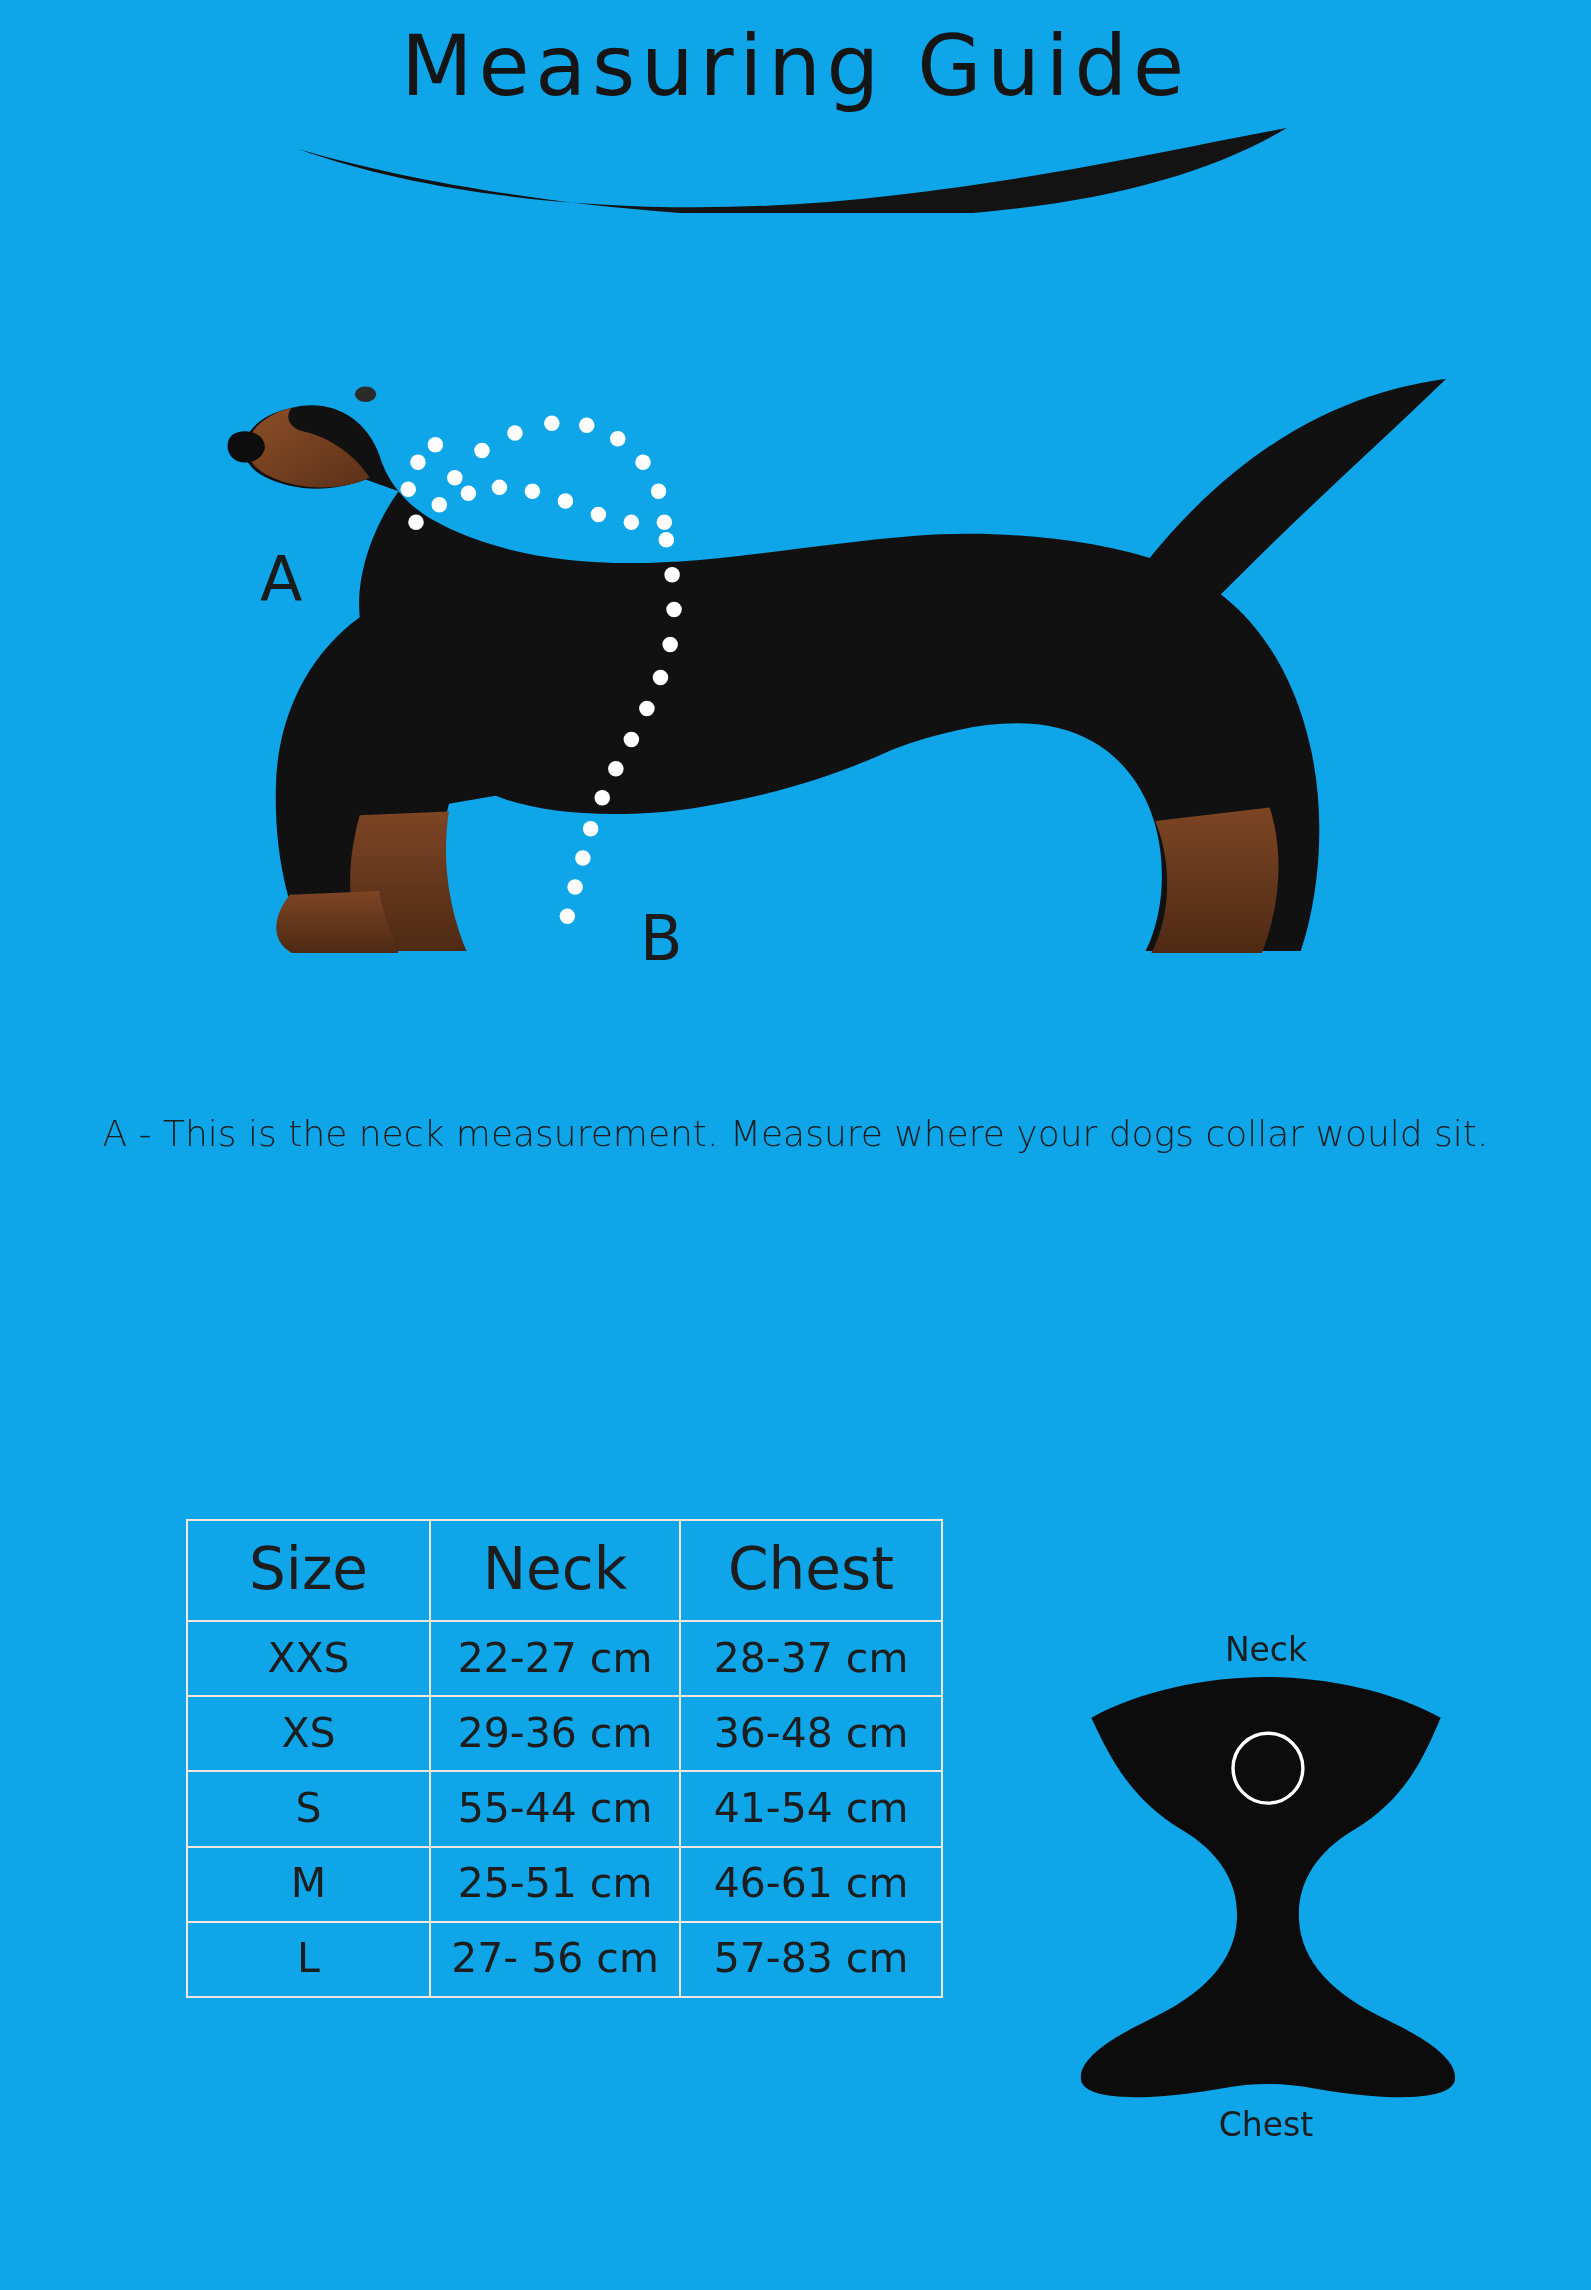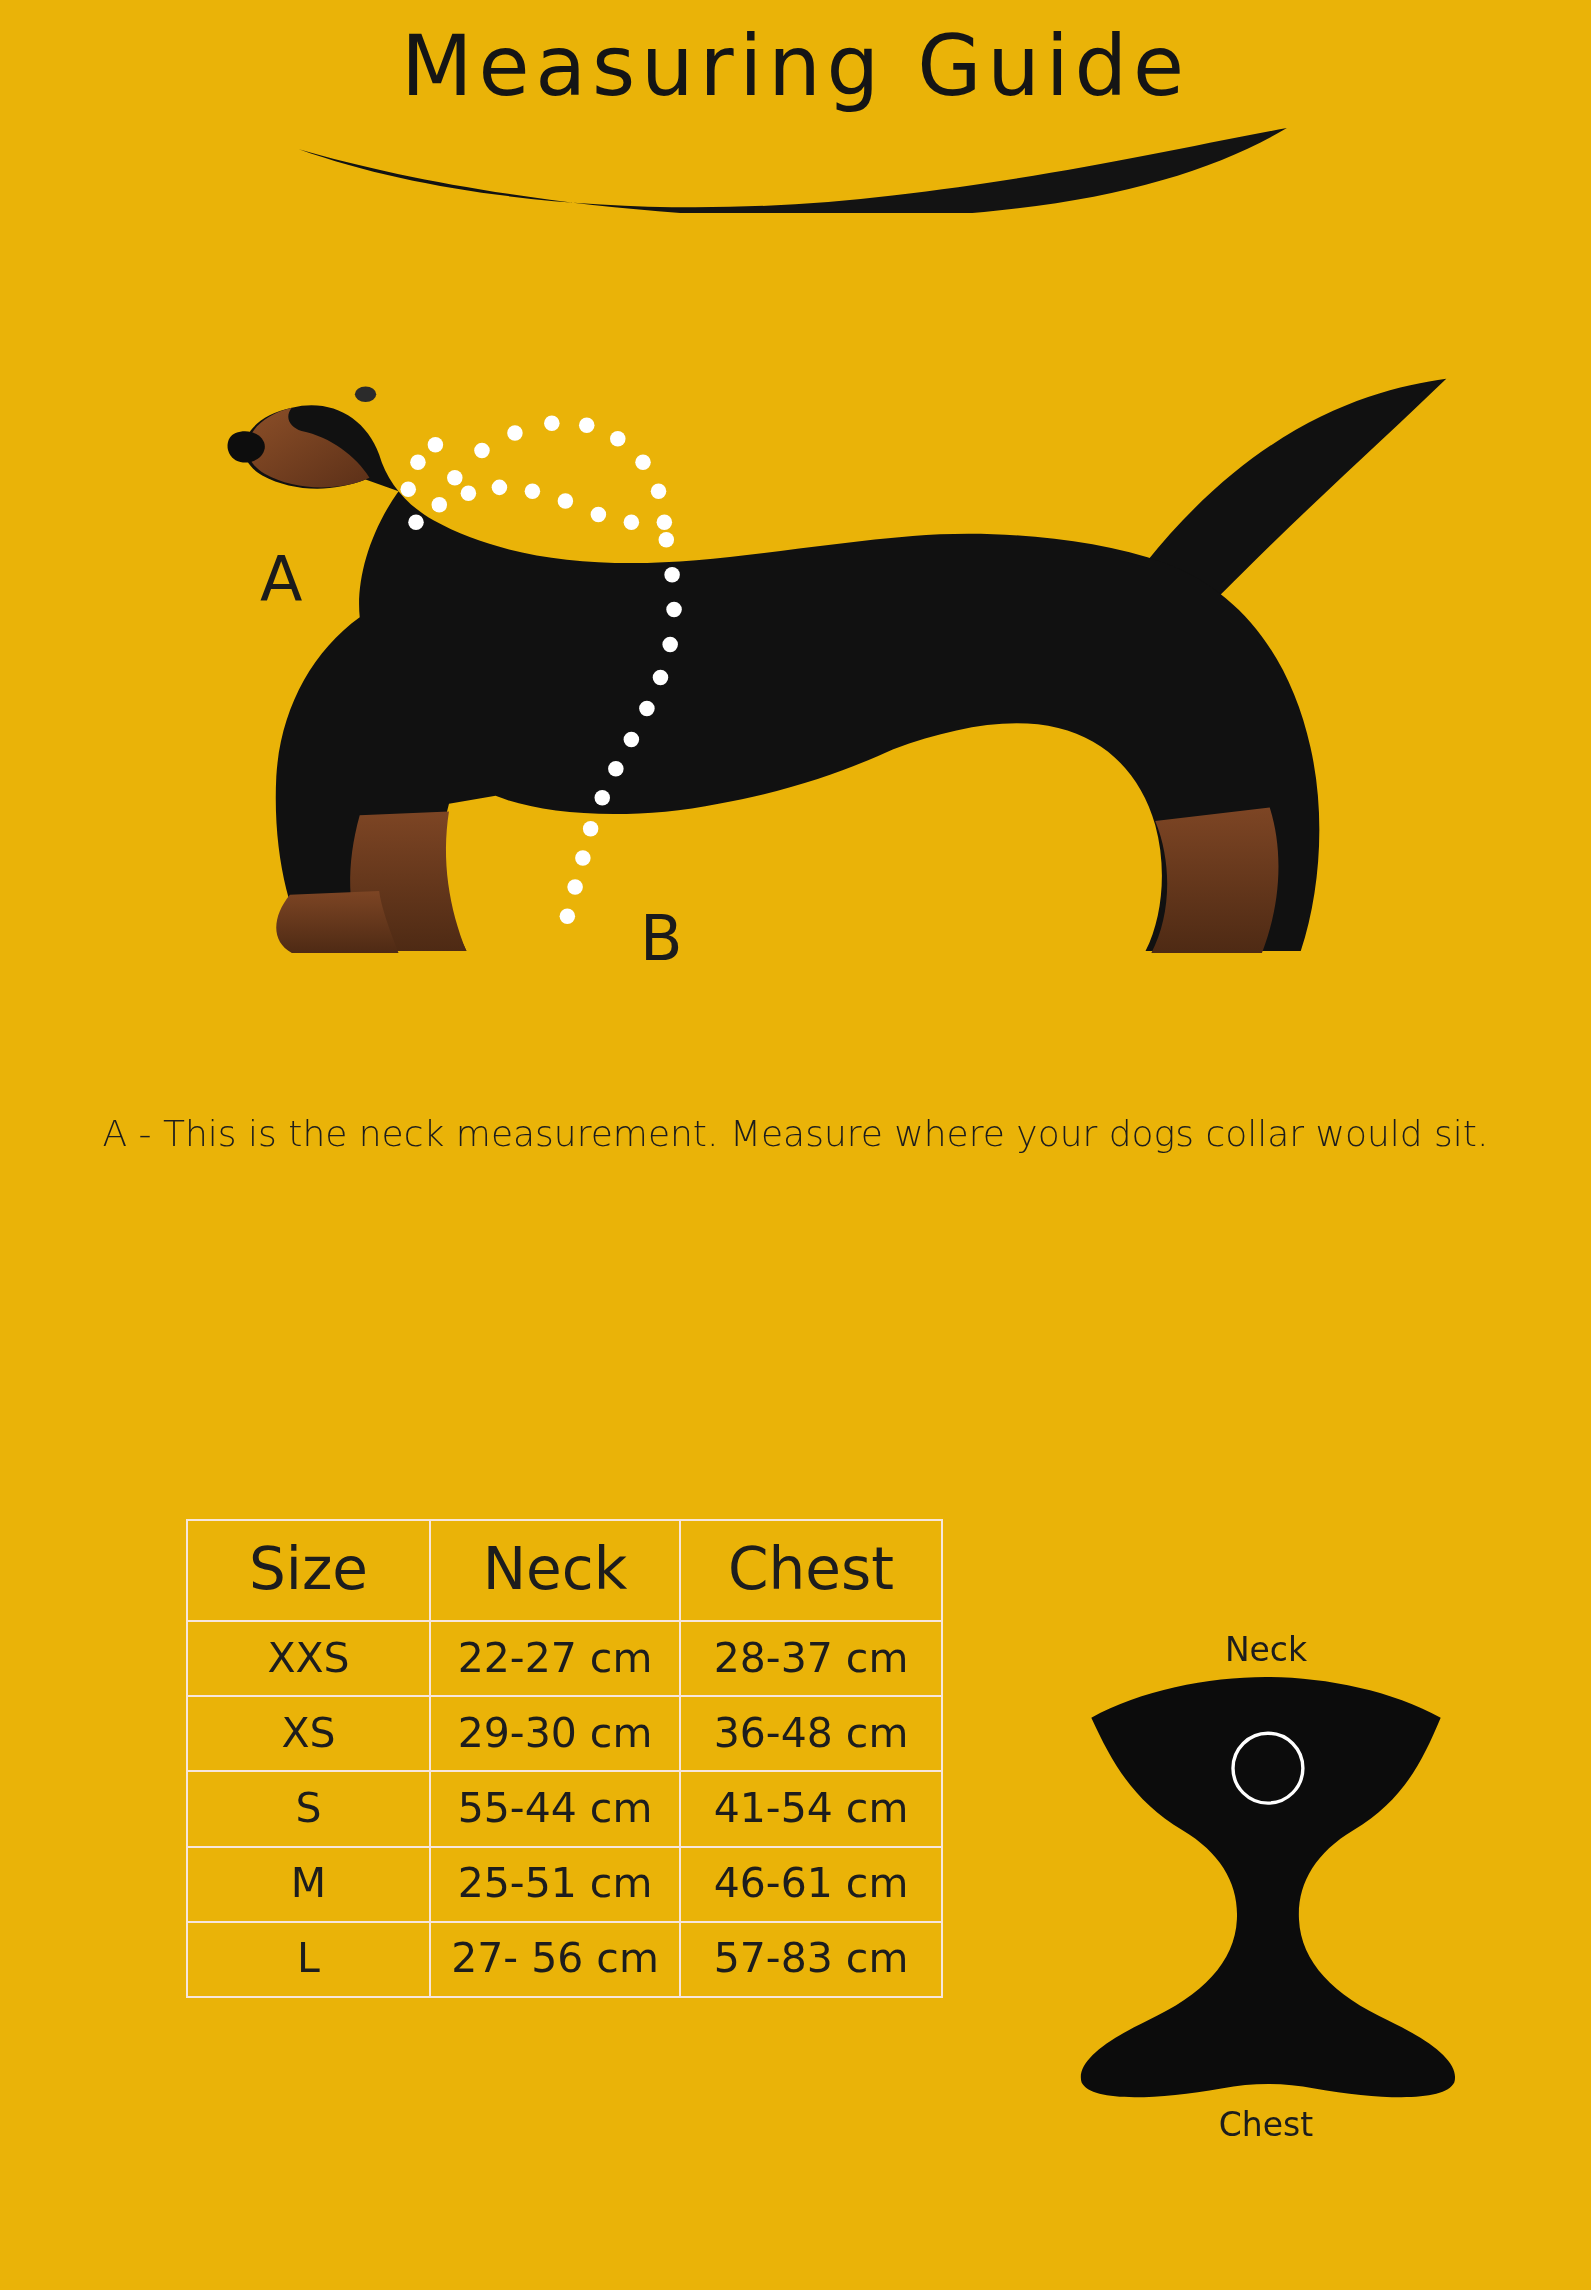--- a/index.html
+++ b/index.html
@@ -10,21 +10,21 @@
     width: 1591px;
     height: 2290px;
     background: #e8c3b0;
     font-family: "DejaVu Sans", sans-serif;
     position: relative;
     overflow: hidden;
   }
   .page {
     position: absolute;
     inset: 0;
-    background: #eab308;
+    background: #0ea5e9;
   }
 
   
   .title {
     position: absolute;
     top: 17.5px;
     left: 0;
     width: 100%;
     text-align: center;
     font-family: "DejaVu Sans", sans-serif;
@@ -258,21 +258,21 @@
       </tr>
     </thead>
     <tbody>
       <tr>
         <td>XXS</td>
         <td>22-27 cm</td>
         <td>28-37 cm</td>
       </tr>
       <tr>
         <td>XS</td>
-        <td>29-30 cm</td>
+        <td>29-36 cm</td>
         <td>36-48 cm</td>
       </tr>
       <tr>
         <td>S</td>
         <td>55-44 cm</td>
         <td>41-54 cm</td>
       </tr>
       <tr>
         <td>M</td>
         <td>25-51 cm</td>

